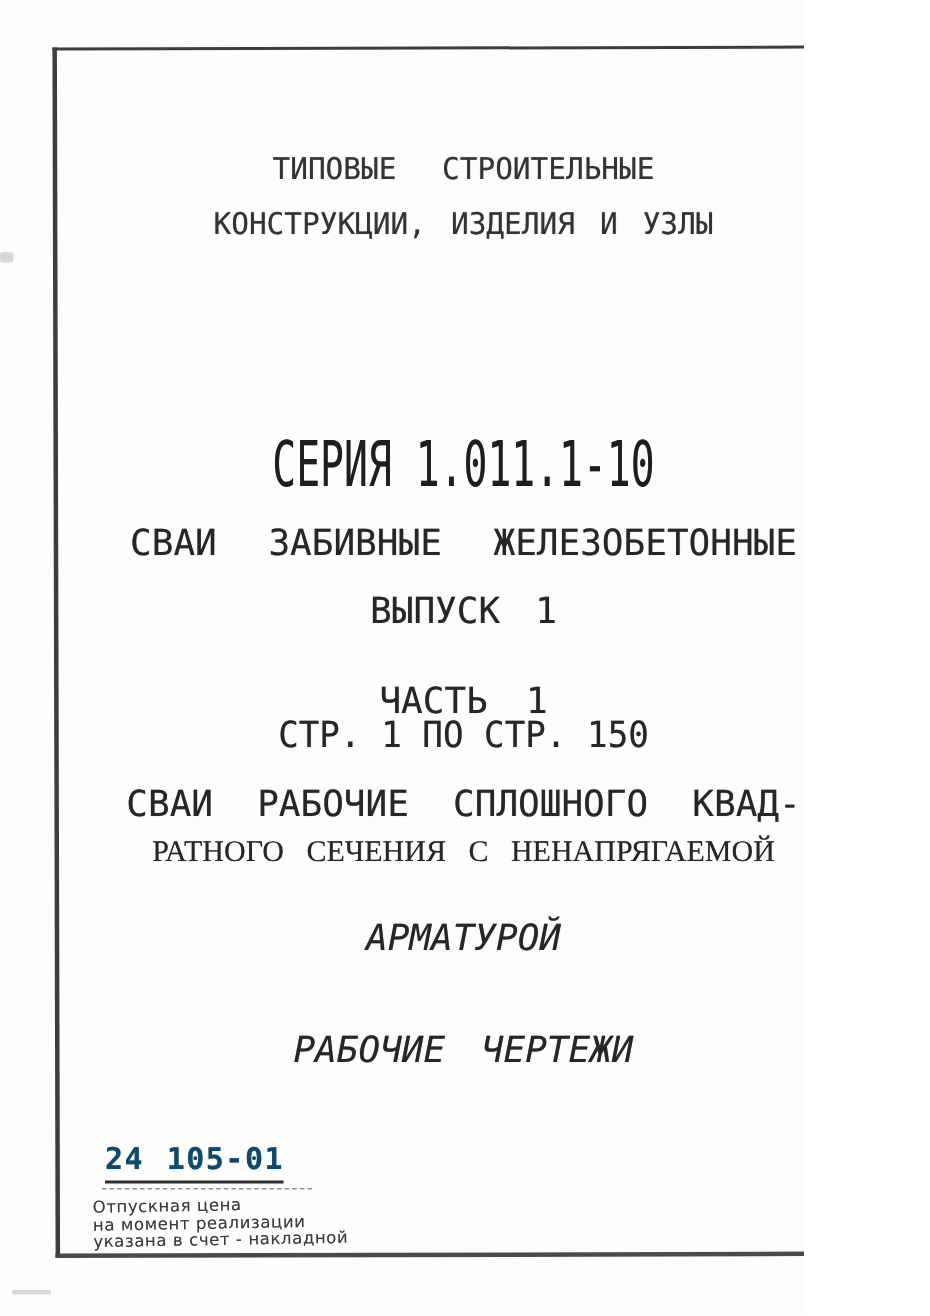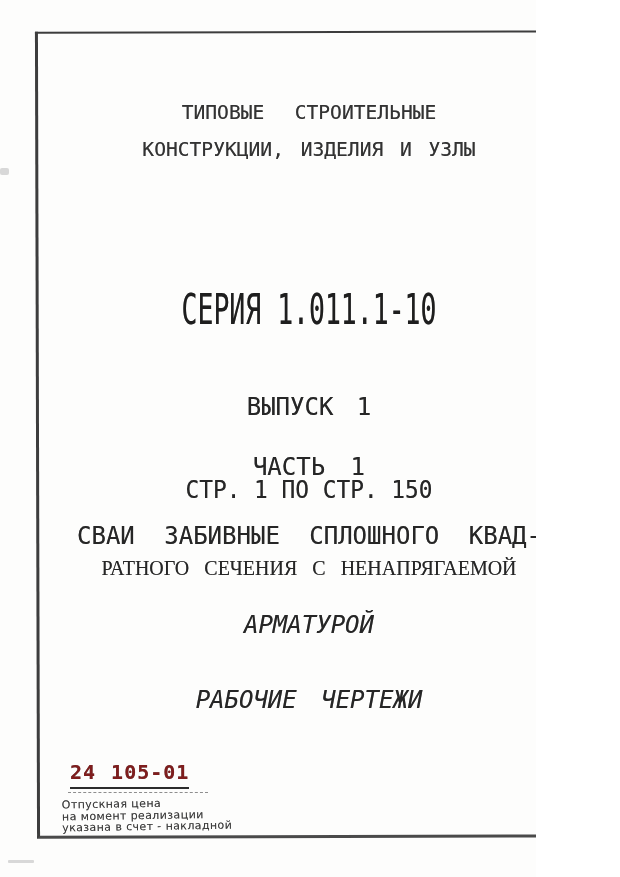--- a/index.html
+++ b/index.html
@@ -29,21 +29,21 @@
     color:#262626;
     text-shadow:0 0 0.5px rgba(45,45,45,.55);
   }
   .num-stamp{
     position:absolute;
     left:70px;top:760px;
     font-size:20px;
     font-weight:bold;
     letter-spacing:1px;
     word-spacing:2px;
-    color:#7f1d1d;
+    color:#0c4a6e;
     border-bottom:2px solid #2c2c2c;
     padding-bottom:3px;
     text-shadow:0 0 0.5px rgba(30,30,30,.6);
   }
   .num-underline2{
     position:absolute;
     left:68px;top:792px;
     width:140px;height:0;
     border-bottom:1px dashed #8e8e8e;
   }
@@ -75,28 +75,29 @@
 <div class="page">
 
   <div class="frame"></div>
 
   <div class="line" style="top:100px;font-size:20px;word-spacing:19px;transform:scaleX(0.98);color:#333;">ТИПОВЫЕ СТРОИТЕЛЬНЫЕ</div>
 
   <div class="line" style="top:137px;font-size:20px;word-spacing:5px;transform:scaleX(0.98);color:#333;">КОНСТРУКЦИИ, ИЗДЕЛИЯ И УЗЛЫ</div>
 
   <div class="line" style="top:285px;font-size:42px;transform:scaleX(0.63);color:#1e1e1e;">СЕРИЯ 1.011.1-10</div>
 
+  <div class="line" style="top:348px;font-size:24px;word-spacing:20px;">СВАИ ЗАБИВНЫЕ ЖЕЛЕЗОБЕТОННЫЕ</div>
 
   <div class="line" style="top:393px;font-size:24px;word-spacing:9px;">ВЫПУСК 1</div>
 
   <div class="line" style="top:453px;font-size:24px;word-spacing:11px;">ЧАСТЬ 1</div>
 
   <div class="line" style="top:476px;font-size:24px;word-spacing:0px;transform:scaleX(0.95);">СТР. 1 ПО СТР. 150</div>
 
-  <div class="line" style="top:522px;font-size:24px;word-spacing:15px;">СВАИ ЗАБИВНЫЕ СПЛОШНОГО КВАД-</div>
+  <div class="line" style="top:522px;font-size:24px;word-spacing:15px;">СВАИ РАБОЧИЕ СПЛОШНОГО КВАД-</div>
 
   <div class="line" style="top:557px;font-size:20px;word-spacing:10px;font-family:Liberation Serif, serif;">РАТНОГО СЕЧЕНИЯ С НЕНАПРЯГАЕМОЙ</div>
 
   <div class="line" style="top:611px;font-size:24px;font-style:italic;">АРМАТУРОЙ</div>
 
   <div class="line" style="top:686px;font-size:24px;word-spacing:10px;font-style:italic;">РАБОЧИЕ ЧЕРТЕЖИ</div>
 
   <div class="num-stamp">24 105-01</div>
   <div class="num-underline2"></div>
 

